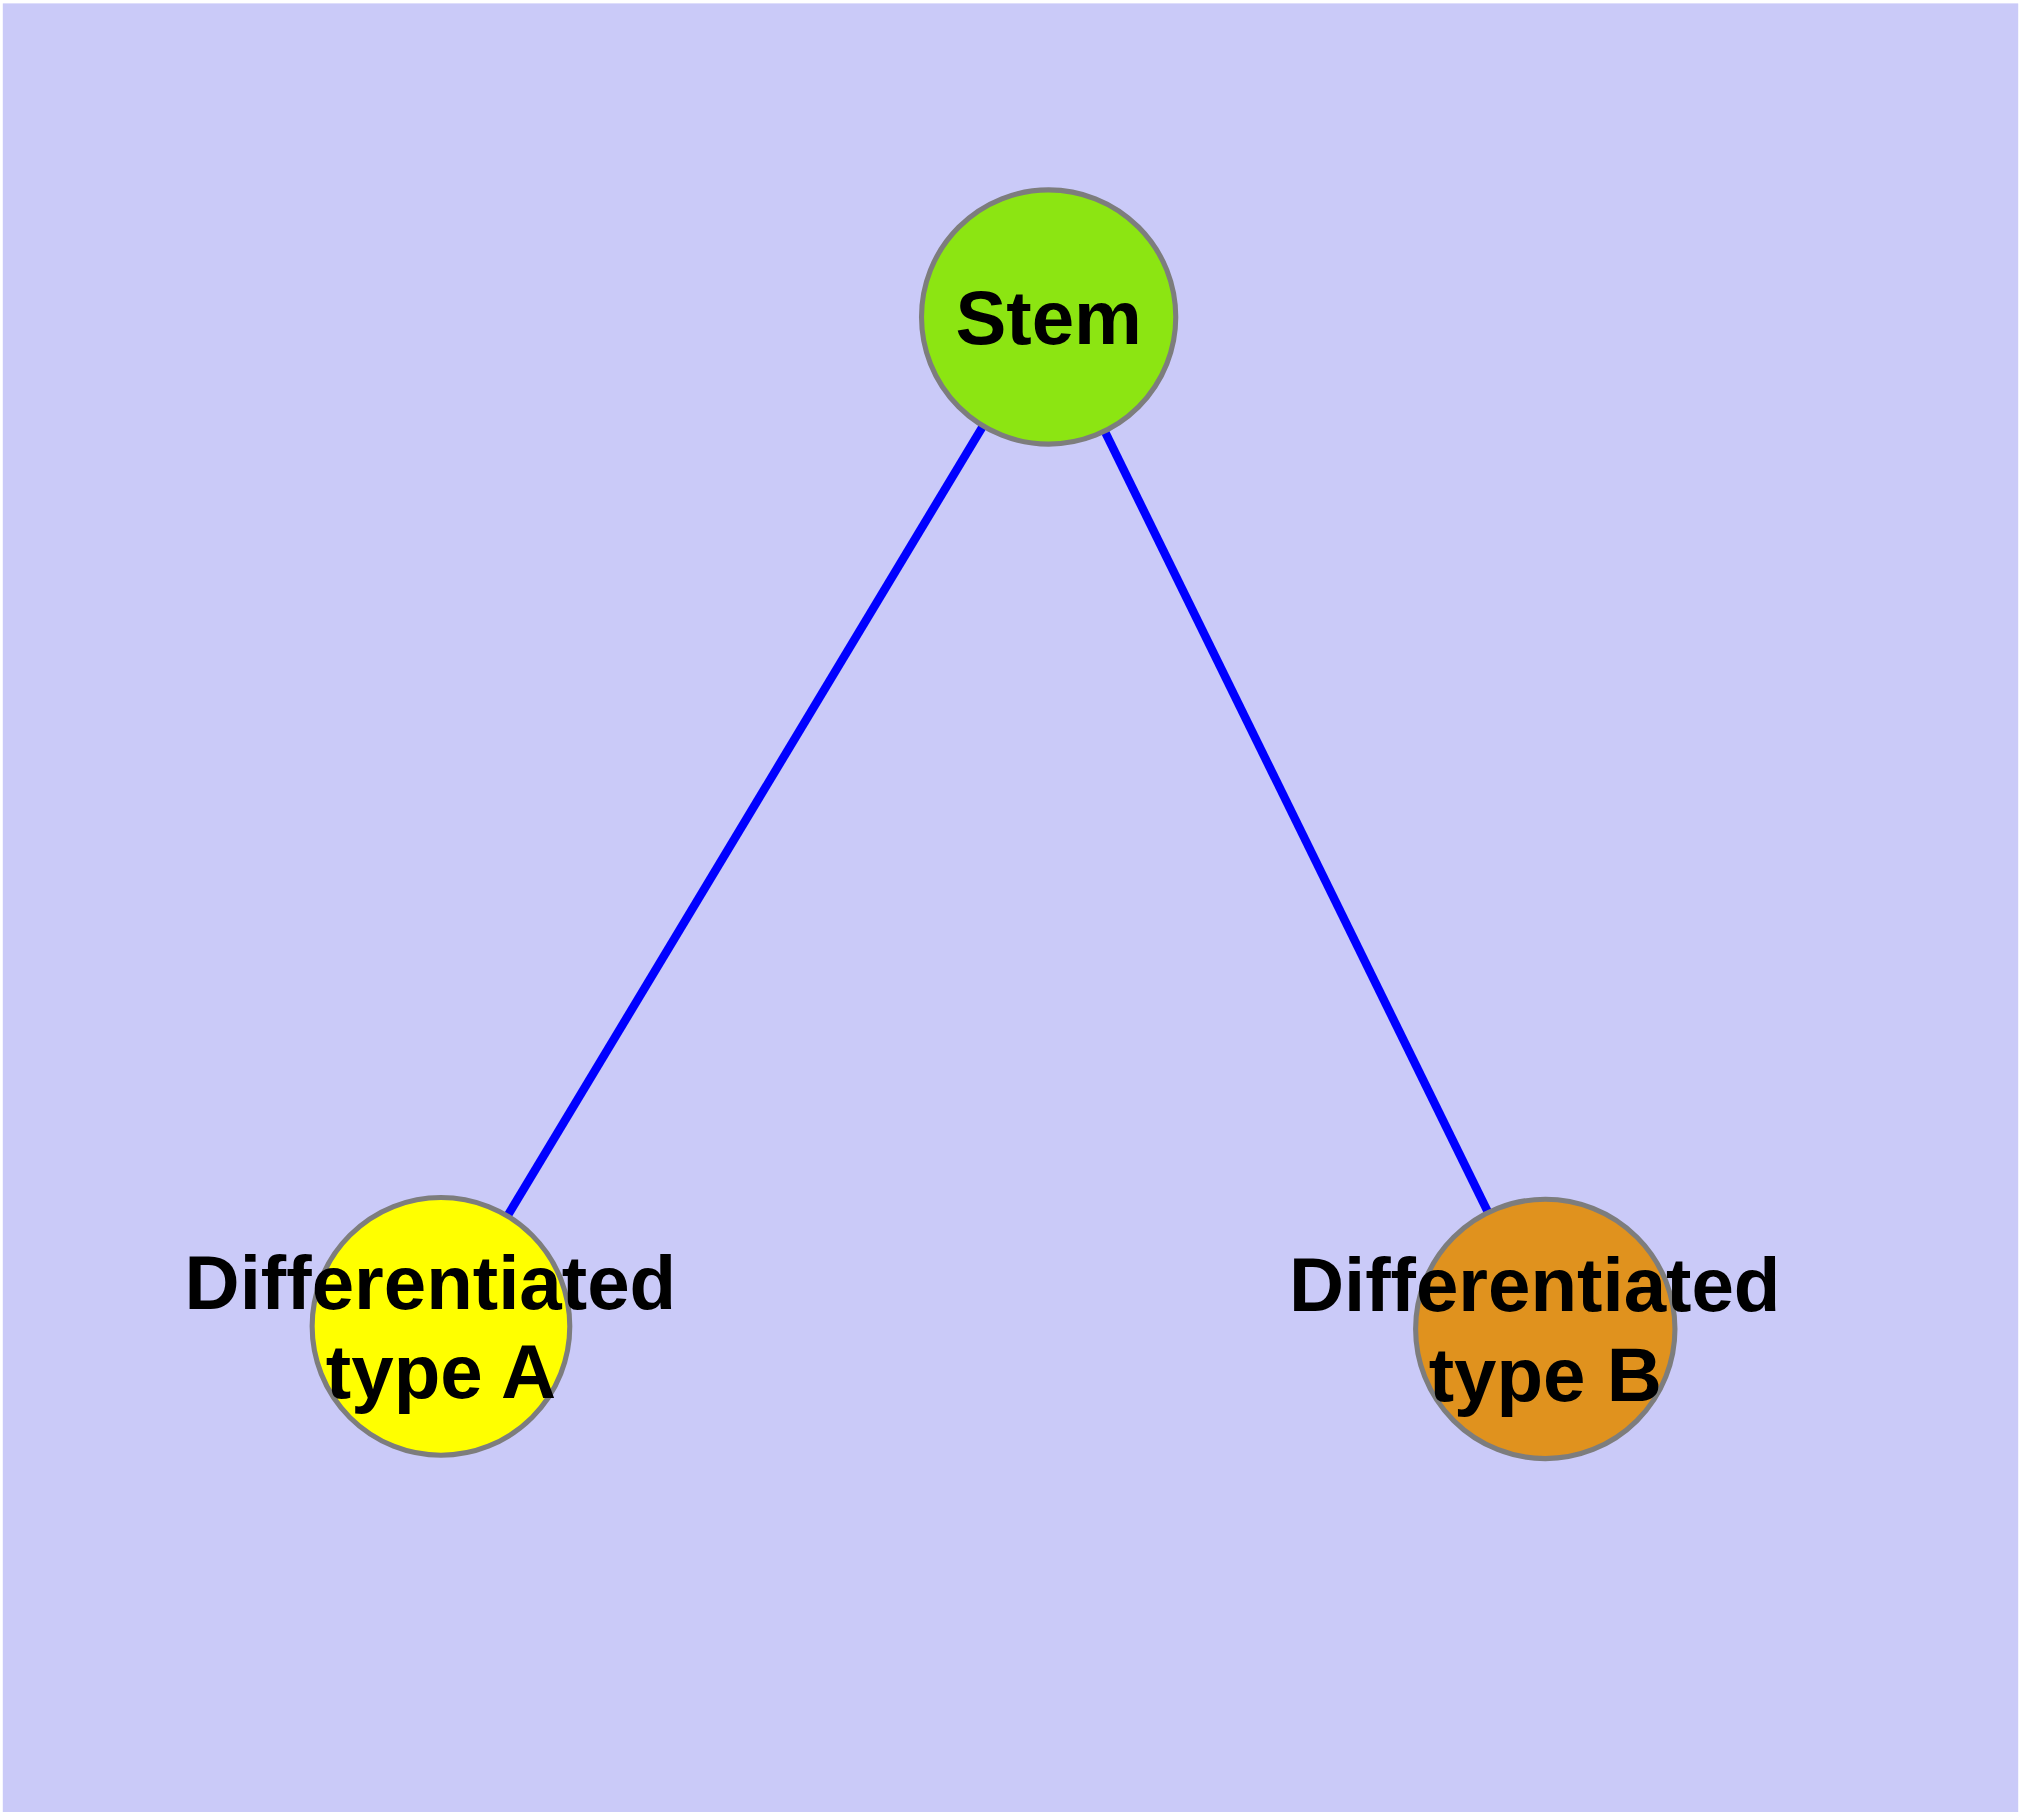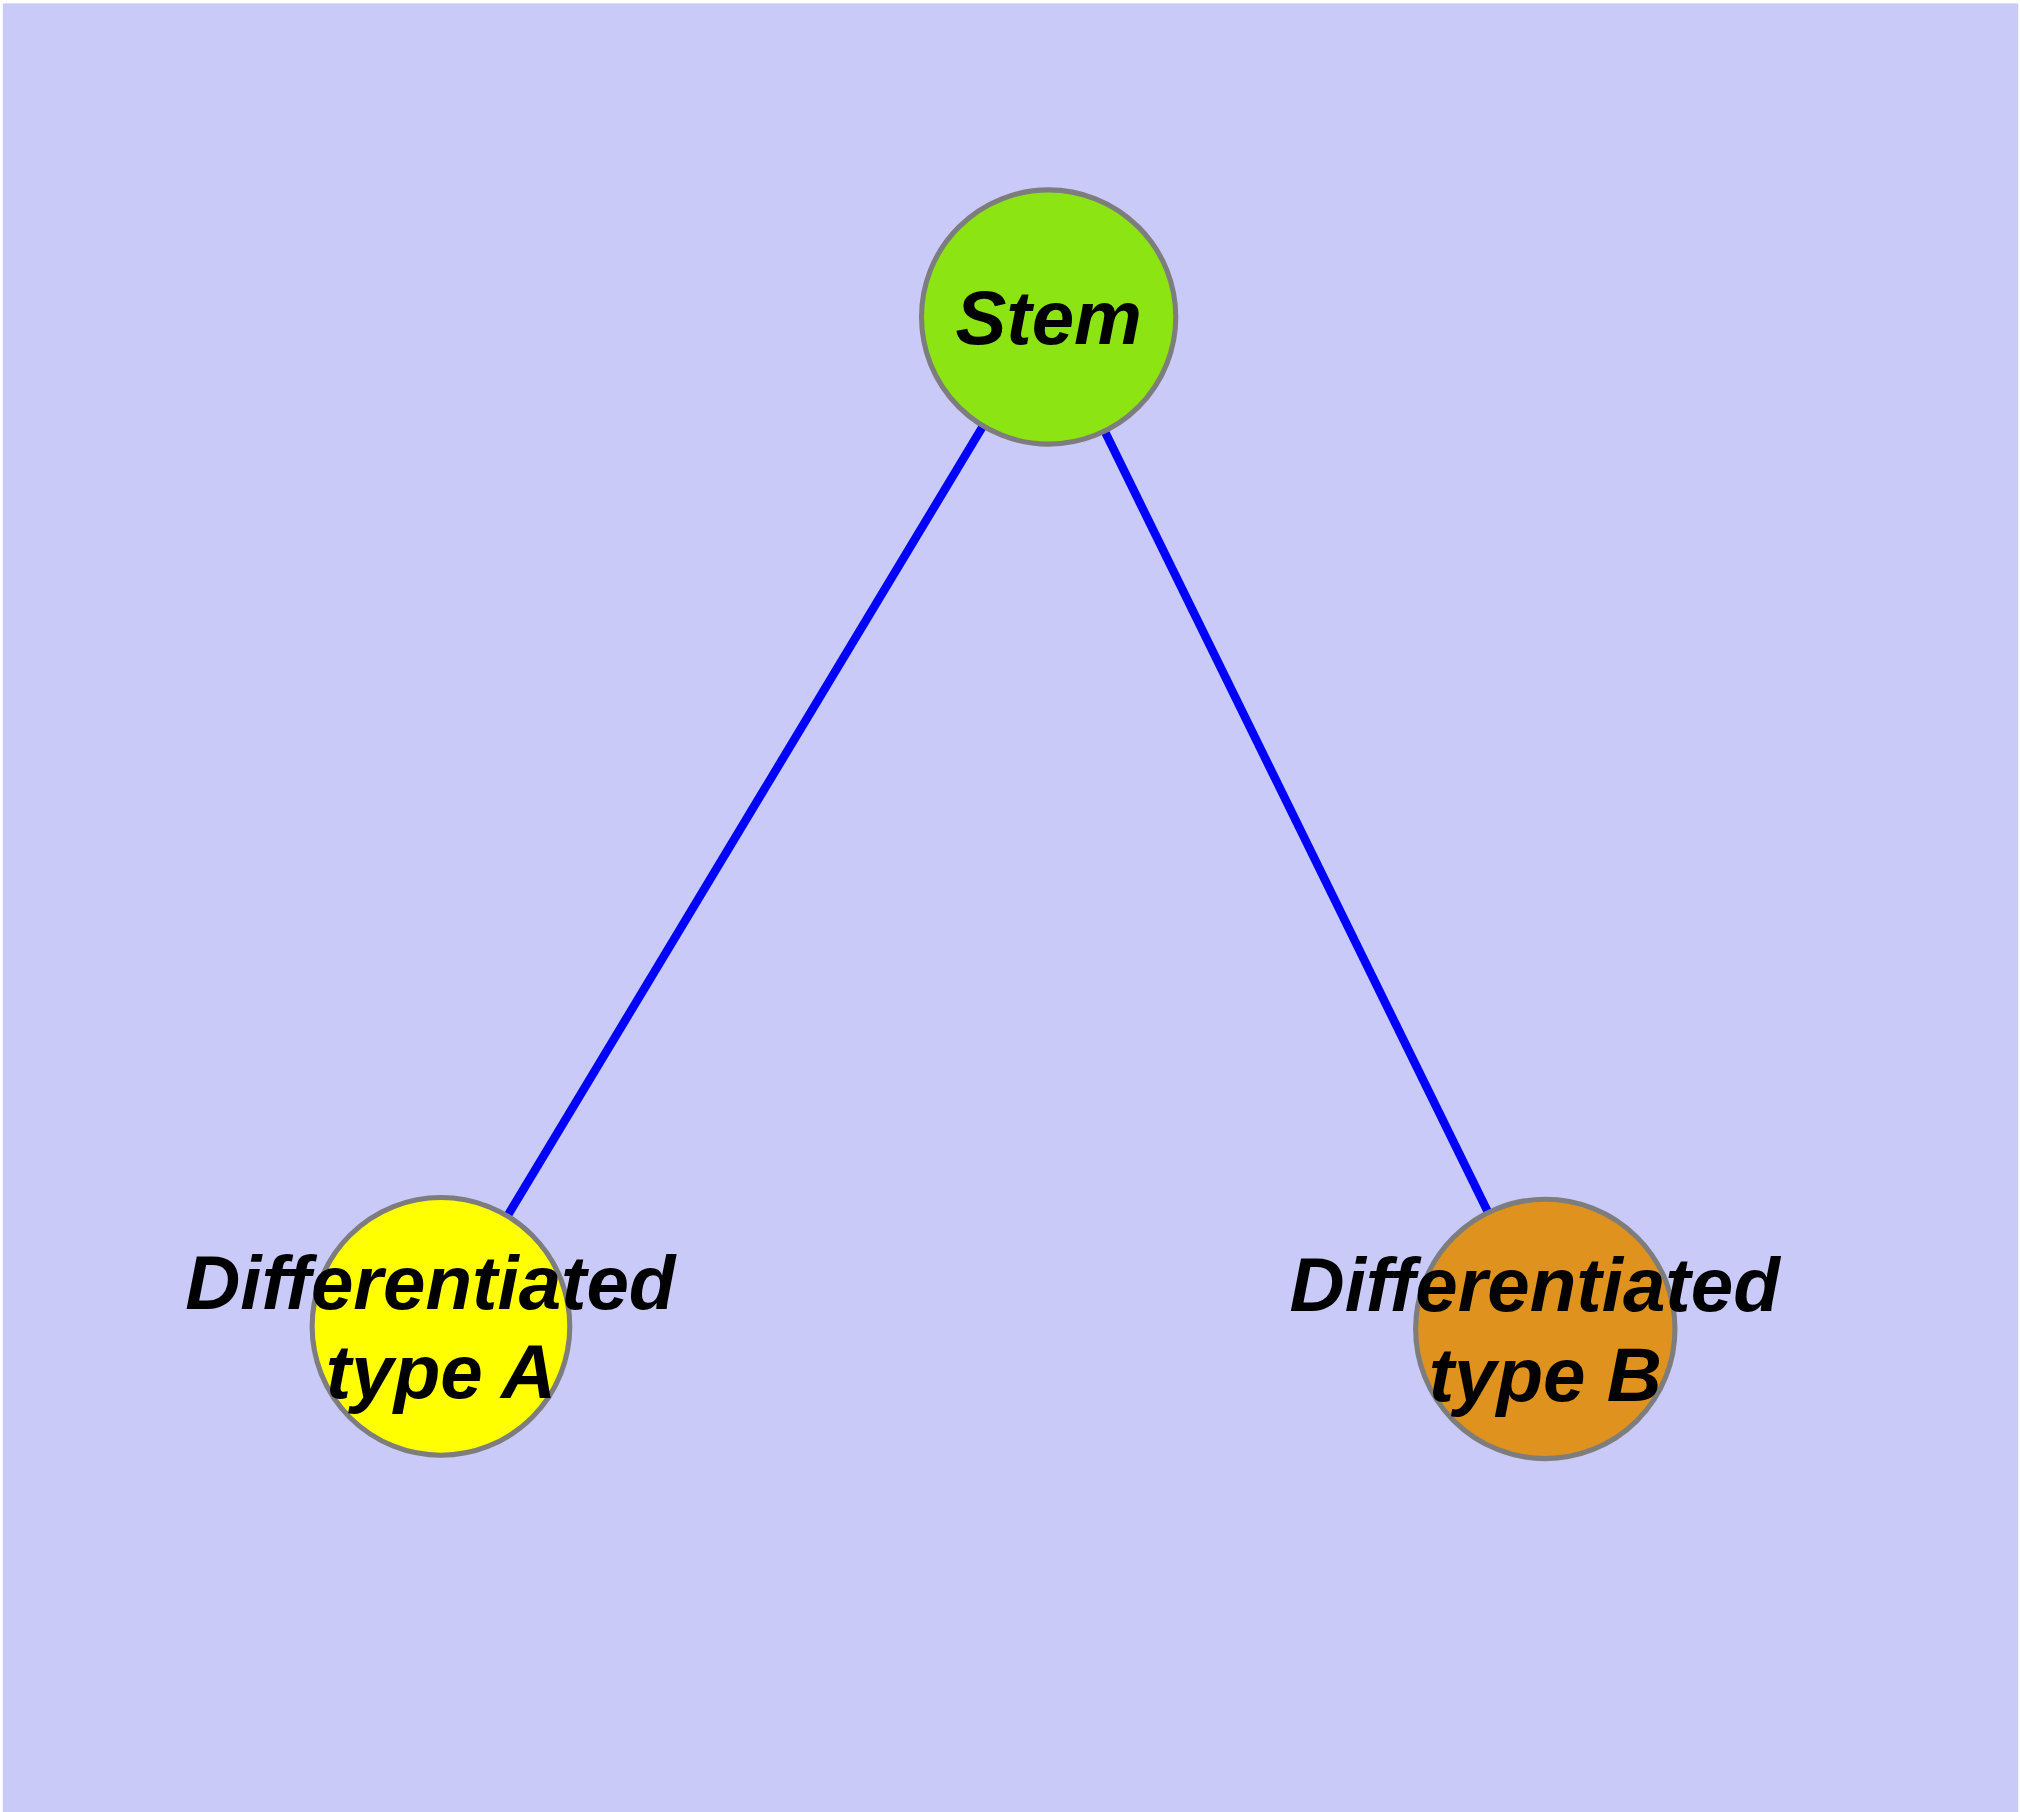--- a/index.html
+++ b/index.html
@@ -7,21 +7,20 @@
     padding: 0;
     background: #ffffff;
     width: 2021px;
     height: 1812px;
     overflow: hidden;
   }
   .stage {
     position: relative;
     width: 2021px;
     height: 1368px;
-    font-style: italic;
   }
   svg.graph {
     position: absolute;
     top: 0;
     left: 0;
     display: block;
   }
   .edge {
     fill: none;
     stroke-linecap: butt;

